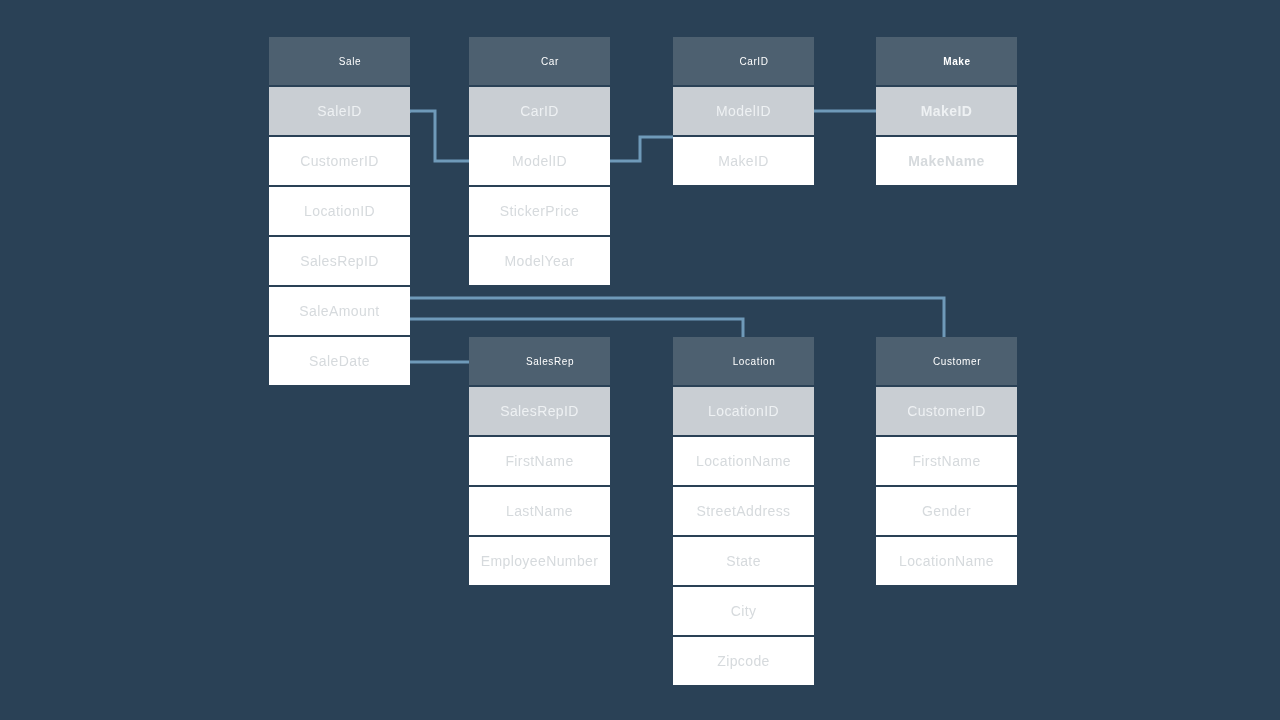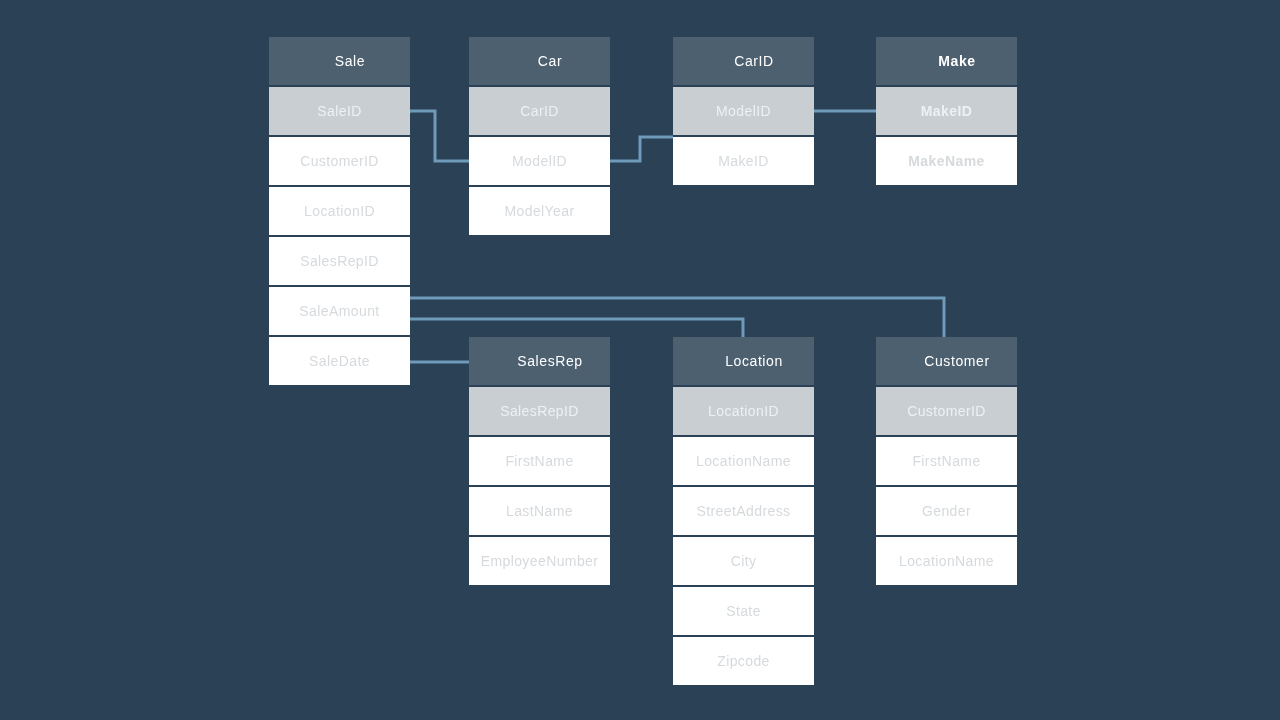--- a/index.html
+++ b/index.html
@@ -38,21 +38,21 @@
     display:flex;
     flex-direction:column;
     gap:2px;
     z-index:2;
   }
   .thead{
     height:48px;
     background:var(--table-header-bg);
     color:var(--header-text);
     display:flex;align-items:center;justify-content:center;
-    font-size:14px;
+    font-size:10px;
     letter-spacing:0.6px;
     padding-left:21px;
   }
   .trow{
     height:48px;
     background:var(--field-row-bg);
     color:var(--field-text);
     display:flex;align-items:center;justify-content:center;
     font-size:14px;
     letter-spacing:0.4px;
@@ -86,20 +86,21 @@
     <div class="trow">LocationID</div>
     <div class="trow">SalesRepID</div>
     <div class="trow">SaleAmount</div>
     <div class="trow">SaleDate</div>
   </div>
 
   <div class="table" style="left:469px;top:37px;text-align:center;">
     <div class="thead">Car</div>
     <div class="trow pk">CarID</div>
     <div class="trow">ModelID</div>
+    <div class="trow">StickerPrice</div>
     <div class="trow">ModelYear</div>
   </div>
 
   <div class="table" style="left:673px;top:37px;">
     <div class="thead">CarID</div>
     <div class="trow pk">ModelID</div>
     <div class="trow">MakeID</div>
   </div>
 
   <div class="table" style="left:876px;top:37px;font-weight:bold;">
@@ -114,22 +115,22 @@
     <div class="trow">FirstName</div>
     <div class="trow">LastName</div>
     <div class="trow">EmployeeNumber</div>
   </div>
 
   <div class="table" style="left:673px;top:337px;">
     <div class="thead">Location</div>
     <div class="trow pk">LocationID</div>
     <div class="trow">LocationName</div>
     <div class="trow">StreetAddress</div>
+    <div class="trow">State</div>
     <div class="trow">City</div>
-    <div class="trow">State</div>
     <div class="trow">Zipcode</div>
   </div>
 
   <div class="table" style="left:876px;top:337px;">
     <div class="thead">Customer</div>
     <div class="trow pk">CustomerID</div>
     <div class="trow">FirstName</div>
     <div class="trow">Gender</div>
     <div class="trow">LocationName</div>
   </div>

